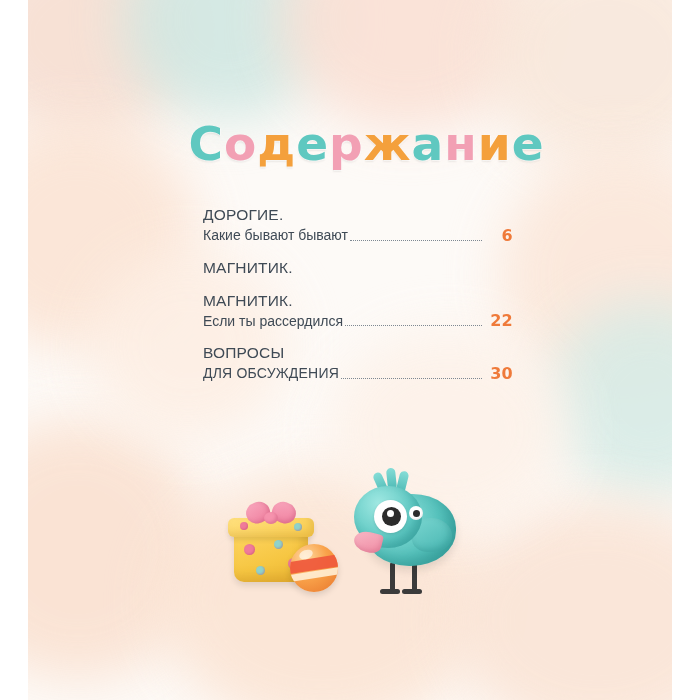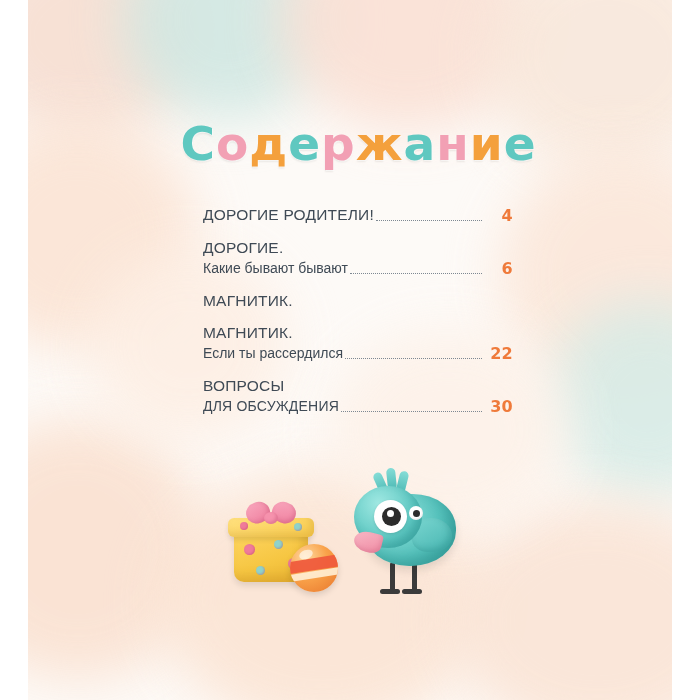--- a/index.html
+++ b/index.html
@@ -49,21 +49,21 @@
   .blob-g { left: 520px;  top: 300px;  width: 200px; height: 200px; background: #d6ebe6; }
   .blob-h { left: -80px;  top: 420px;  width: 260px; height: 260px; background: #fae0cf; }
   .blob-i { left: 130px;  top: 470px;  width: 330px; height: 260px; background: #fbe3d2; }
   .blob-j { left: 420px;  top: 500px;  width: 300px; height: 240px; background: #fae3d4; }
   .blob-k { left: 60px;   top: 250px;  width: 200px; height: 190px; background: #fdeee3; }
   .blob-l { left: 300px;  top: 330px;  width: 240px; height: 200px; background: #fdf1e8; }
 
   
   #title {
     position: absolute;
-    left: 8px;
+    left: 16px;
     top: 120px;
     width: 644px;
     text-align: center;
     white-space: nowrap;
     z-index: 4;
   }
   #title .ltr {
     display: inline-block;
     font-family: "DejaVu Sans", sans-serif;
     font-weight: bold;
@@ -294,27 +294,20 @@
     <div class="blob blob-g"></div>
     <div class="blob blob-h"></div>
     <div class="blob blob-i"></div>
     <div class="blob blob-j"></div>
     <div class="blob blob-k"></div>
     <div class="blob blob-l"></div>
 
     <div id="title"><span class="ltr" style="color: rgb(95, 200, 192);">С</span><span class="ltr" style="color: rgb(242, 160, 180);">о</span><span class="ltr" style="color: rgb(244, 160, 60);">д</span><span class="ltr" style="color: rgb(95, 200, 192);">е</span><span class="ltr" style="color: rgb(242, 160, 180);">р</span><span class="ltr" style="color: rgb(244, 160, 60);">ж</span><span class="ltr" style="color: rgb(95, 200, 192);">а</span><span class="ltr" style="color: rgb(242, 160, 180);">н</span><span class="ltr" style="color: rgb(244, 160, 60);">и</span><span class="ltr" style="color: rgb(95, 200, 192);">е</span></div>
 
     <div id="toc">
-        <div class="toc-entry">
-          <div class="toc-line">
-            <span class="toc-text upper">ДОРОГИЕ РОДИТЕЛИ!</span>
-            <span class="dots"></span>
-            <span class="toc-page">4</span>
-          </div>
-        </div>
         <div class="toc-entry entry-two-line">
           <div class="toc-line first-row">
             <span class="toc-text upper">ДОРОГИЕ.</span>
           </div>
           <div class="toc-line">
             <span class="toc-text toc-sub">Какие бывают бывают</span>
             <span class="dots"></span>
             <span class="toc-page">6</span>
           </div>
         </div>

